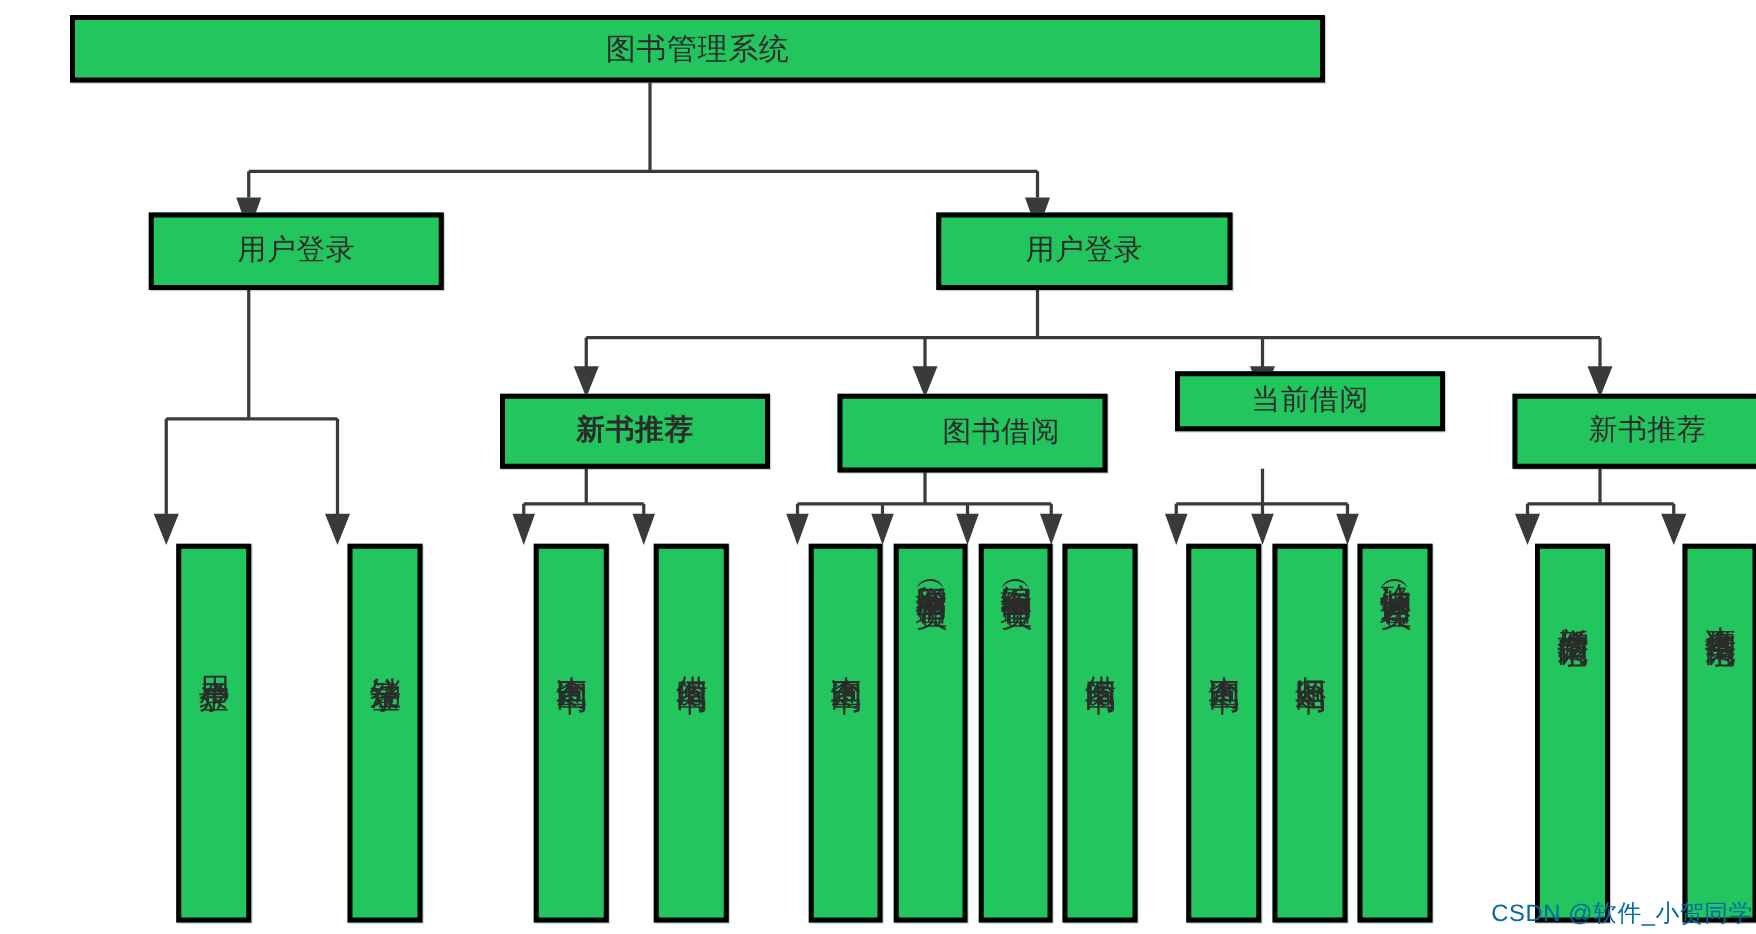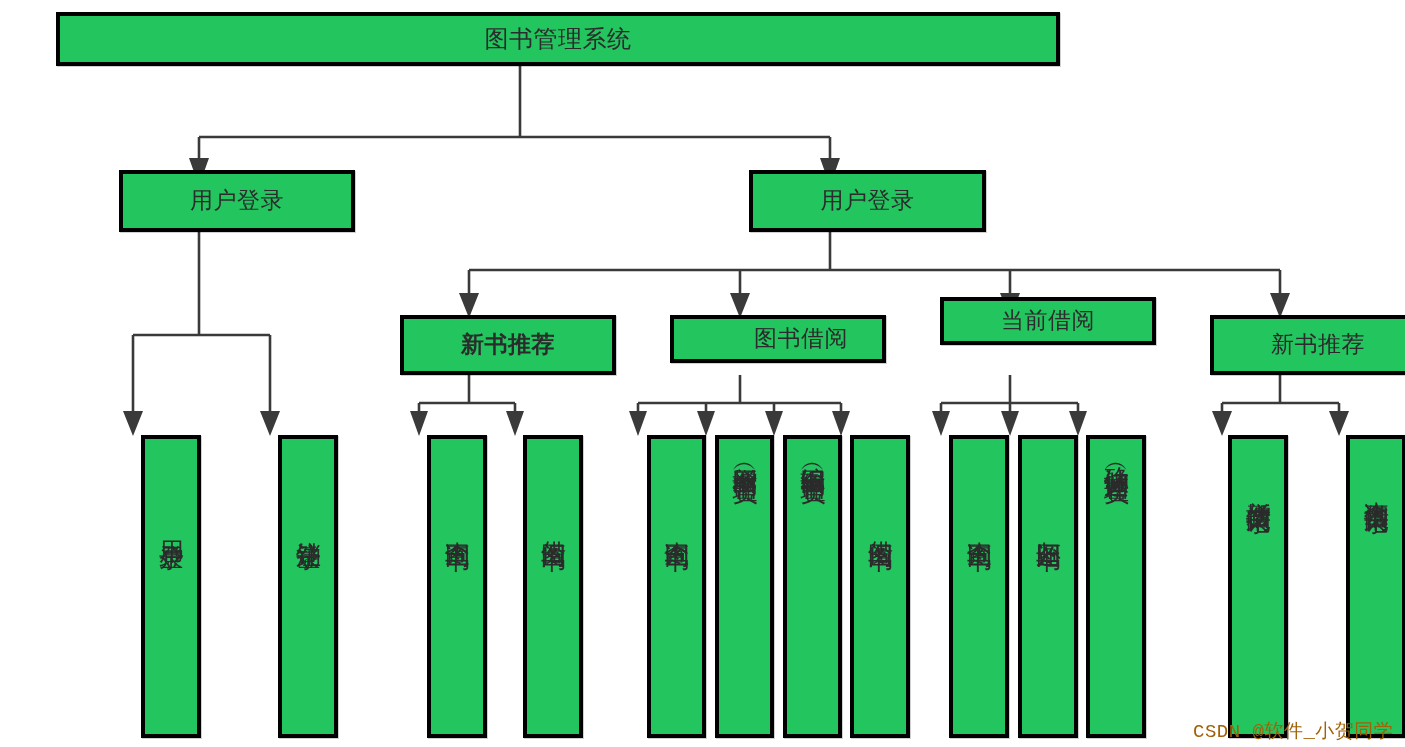--- a/index.html
+++ b/index.html
@@ -64,24 +64,24 @@
     letter-spacing: 2px;
     white-space: nowrap;
     margin: 0 auto;
   }
   .node.vert.tall .label {
     font-size: 25px;
   }
   .watermark {
     position: absolute;
     font-size: 19px;
-    color: #a16207;
+    color: #0369a1;
     letter-spacing: 0.5px;
     white-space: nowrap;
-    font-family: Liberation Mono, monospace;
+    font-family: Liberation Sans, sans-serif;
   }
 </style>
 </head>
 <body>
 
 <div id="canvas">
 
   <svg class="edges" viewBox="0 0 1405 747" xmlns="http://www.w3.org/2000/svg">
     <defs>
       <marker id="arrow" viewBox="0 0 10 12" refX="5" refY="11" markerWidth="10" markerHeight="12" orient="auto-start-reverse">
@@ -172,21 +172,21 @@
   </div>
 
   <div class="node horiz" style="left:711px; top:170px; width:237px; height:62px;">
     <span class="label">用户登录</span>
   </div>
 
   <div class="node horiz" style="left:362px; top:315px; width:216px; height:60px;font-weight:bold;">
     <span class="label">新书推荐</span>
   </div>
 
-  <div class="node horiz" style="left:632px; top:315px; width:216px; height:48px;padding-left:46px;">
+  <div class="node horiz" style="left:632px; top:315px; width:216px; height:63px;padding-left:46px;">
     <span class="label">图书借阅</span>
   </div>
 
   <div class="node horiz" style="left:902px; top:297px; width:216px; height:48px;">
     <span class="label">当前借阅</span>
   </div>
 
   <div class="node horiz" style="left:1172px; top:315px; width:216px; height:60px;">
     <span class="label">新书推荐</span>
   </div>

